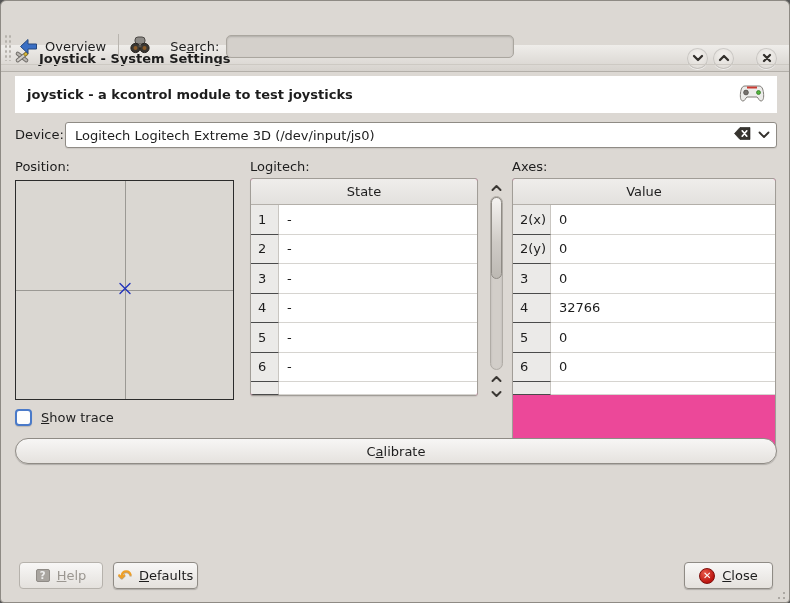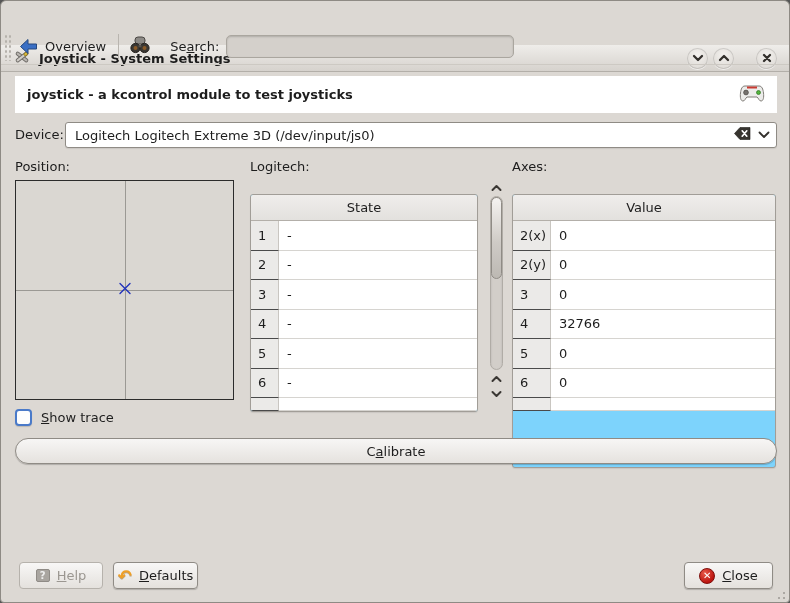--- a/index.html
+++ b/index.html
@@ -53,21 +53,21 @@
   .sec-label { position:absolute; top:158px; }
 
   
   .pos-box { position:absolute; left:14px; top:179px; width:219px; height:220px;
              background:#dad7d2; border:1px solid #2b2b2b; }
   .pos-box .vline { position:absolute; left:50%; top:0; bottom:0; width:1px; background:#9b9994; }
   .pos-box .hline { position:absolute; top:50%; left:0; right:0; height:1px; background:#9b9994; }
   .pos-marker { position:absolute; left:50%; top:50%; transform:translate(-50%,-50%); }
 
   
-  .jtable { position:absolute; top:193px; background:#7dd3fc; border:1px solid #a19d97;
+  .jtable { position:absolute; top:177px; background:#ec4899; border:1px solid #a19d97;
             border-radius:3px; overflow:hidden; box-shadow:0 1px 1px rgba(0,0,0,0.08);text-align:center; }
   .jtable .thead { height:26px; background:linear-gradient(#efedeb,#e3e1de);
                    border-bottom:1px solid #b3afa9; display:flex; align-items:center;
                    justify-content:center; }
   .trow { display:flex; height:29.5px; }
   .trow .rowhdr { background:#ebeae8; border-right:1px solid #c9c6c1; border-bottom:1px solid #4a4a4a;
                   display:flex; align-items:center; padding-left:7px; flex:none; }
   .trow .cell { flex:1; border-bottom:1px solid #d6d4d0; display:flex; align-items:center;
                 padding-left:8px; background:#fff; }
   .trow.partial { height:13px; }

